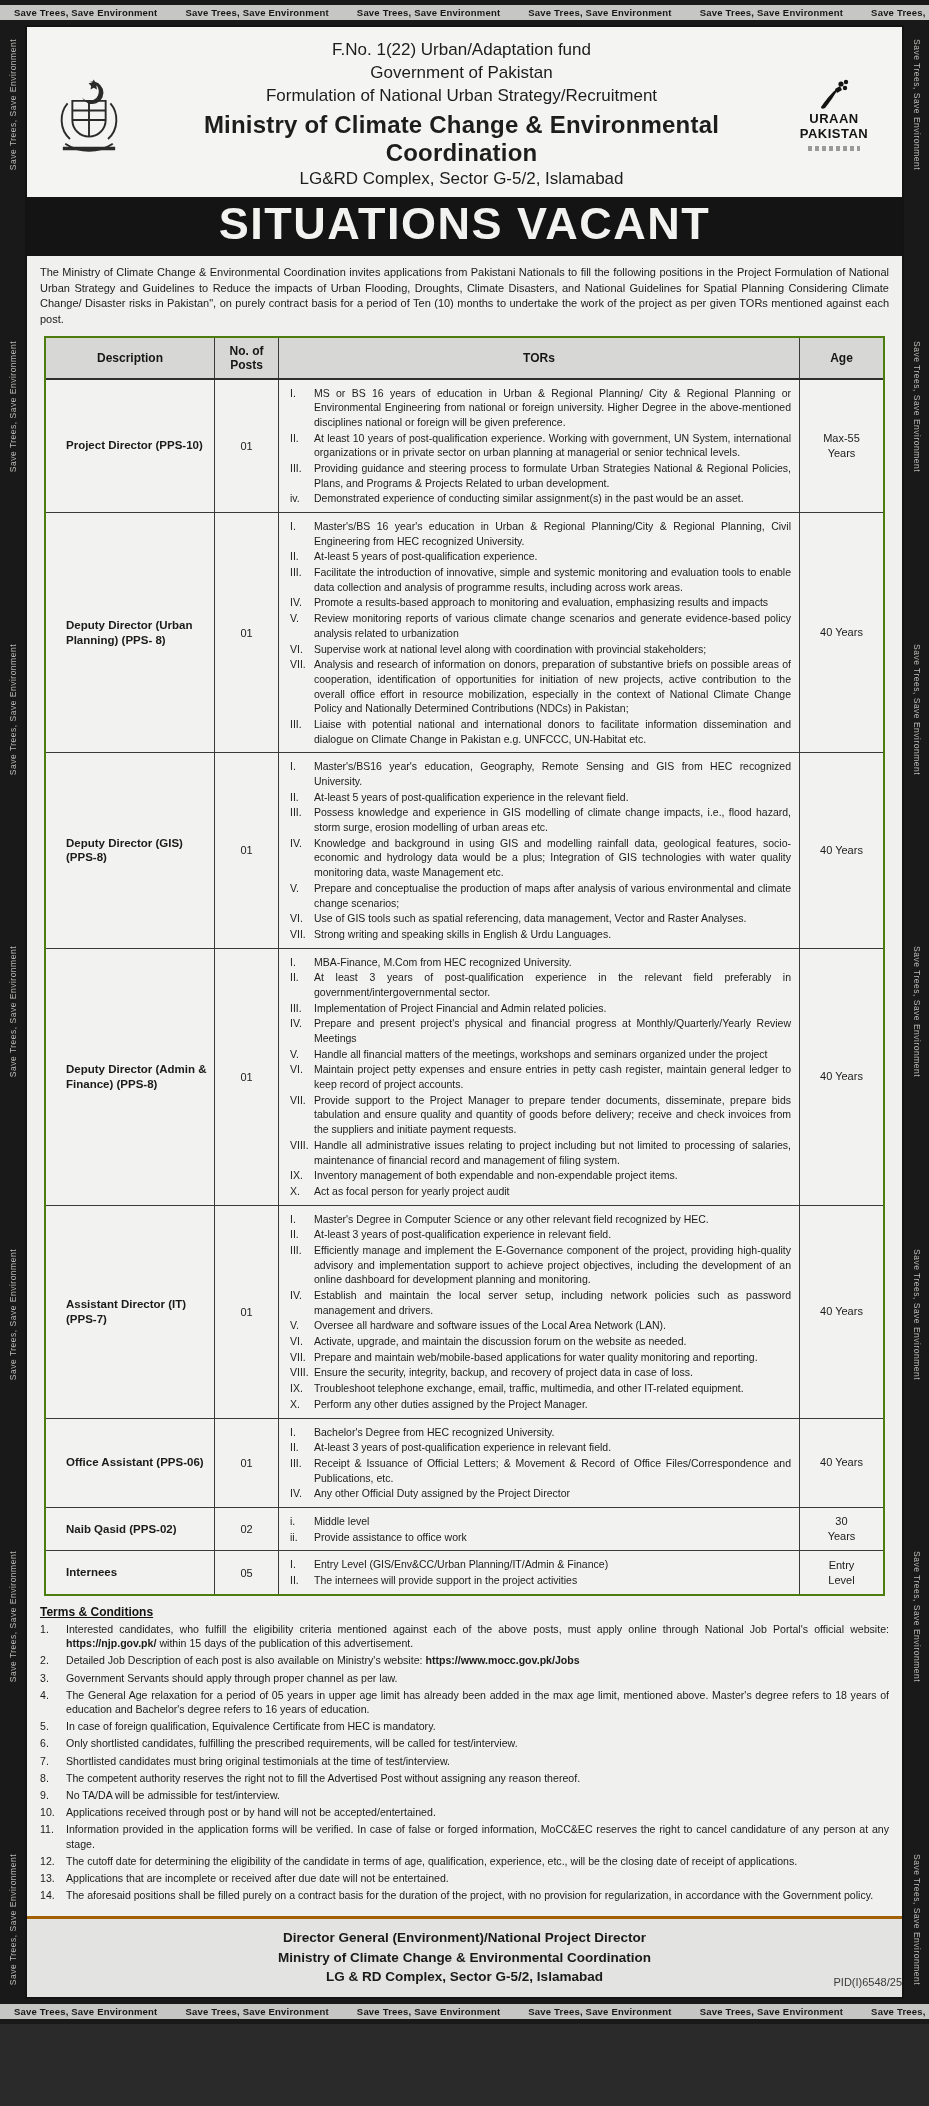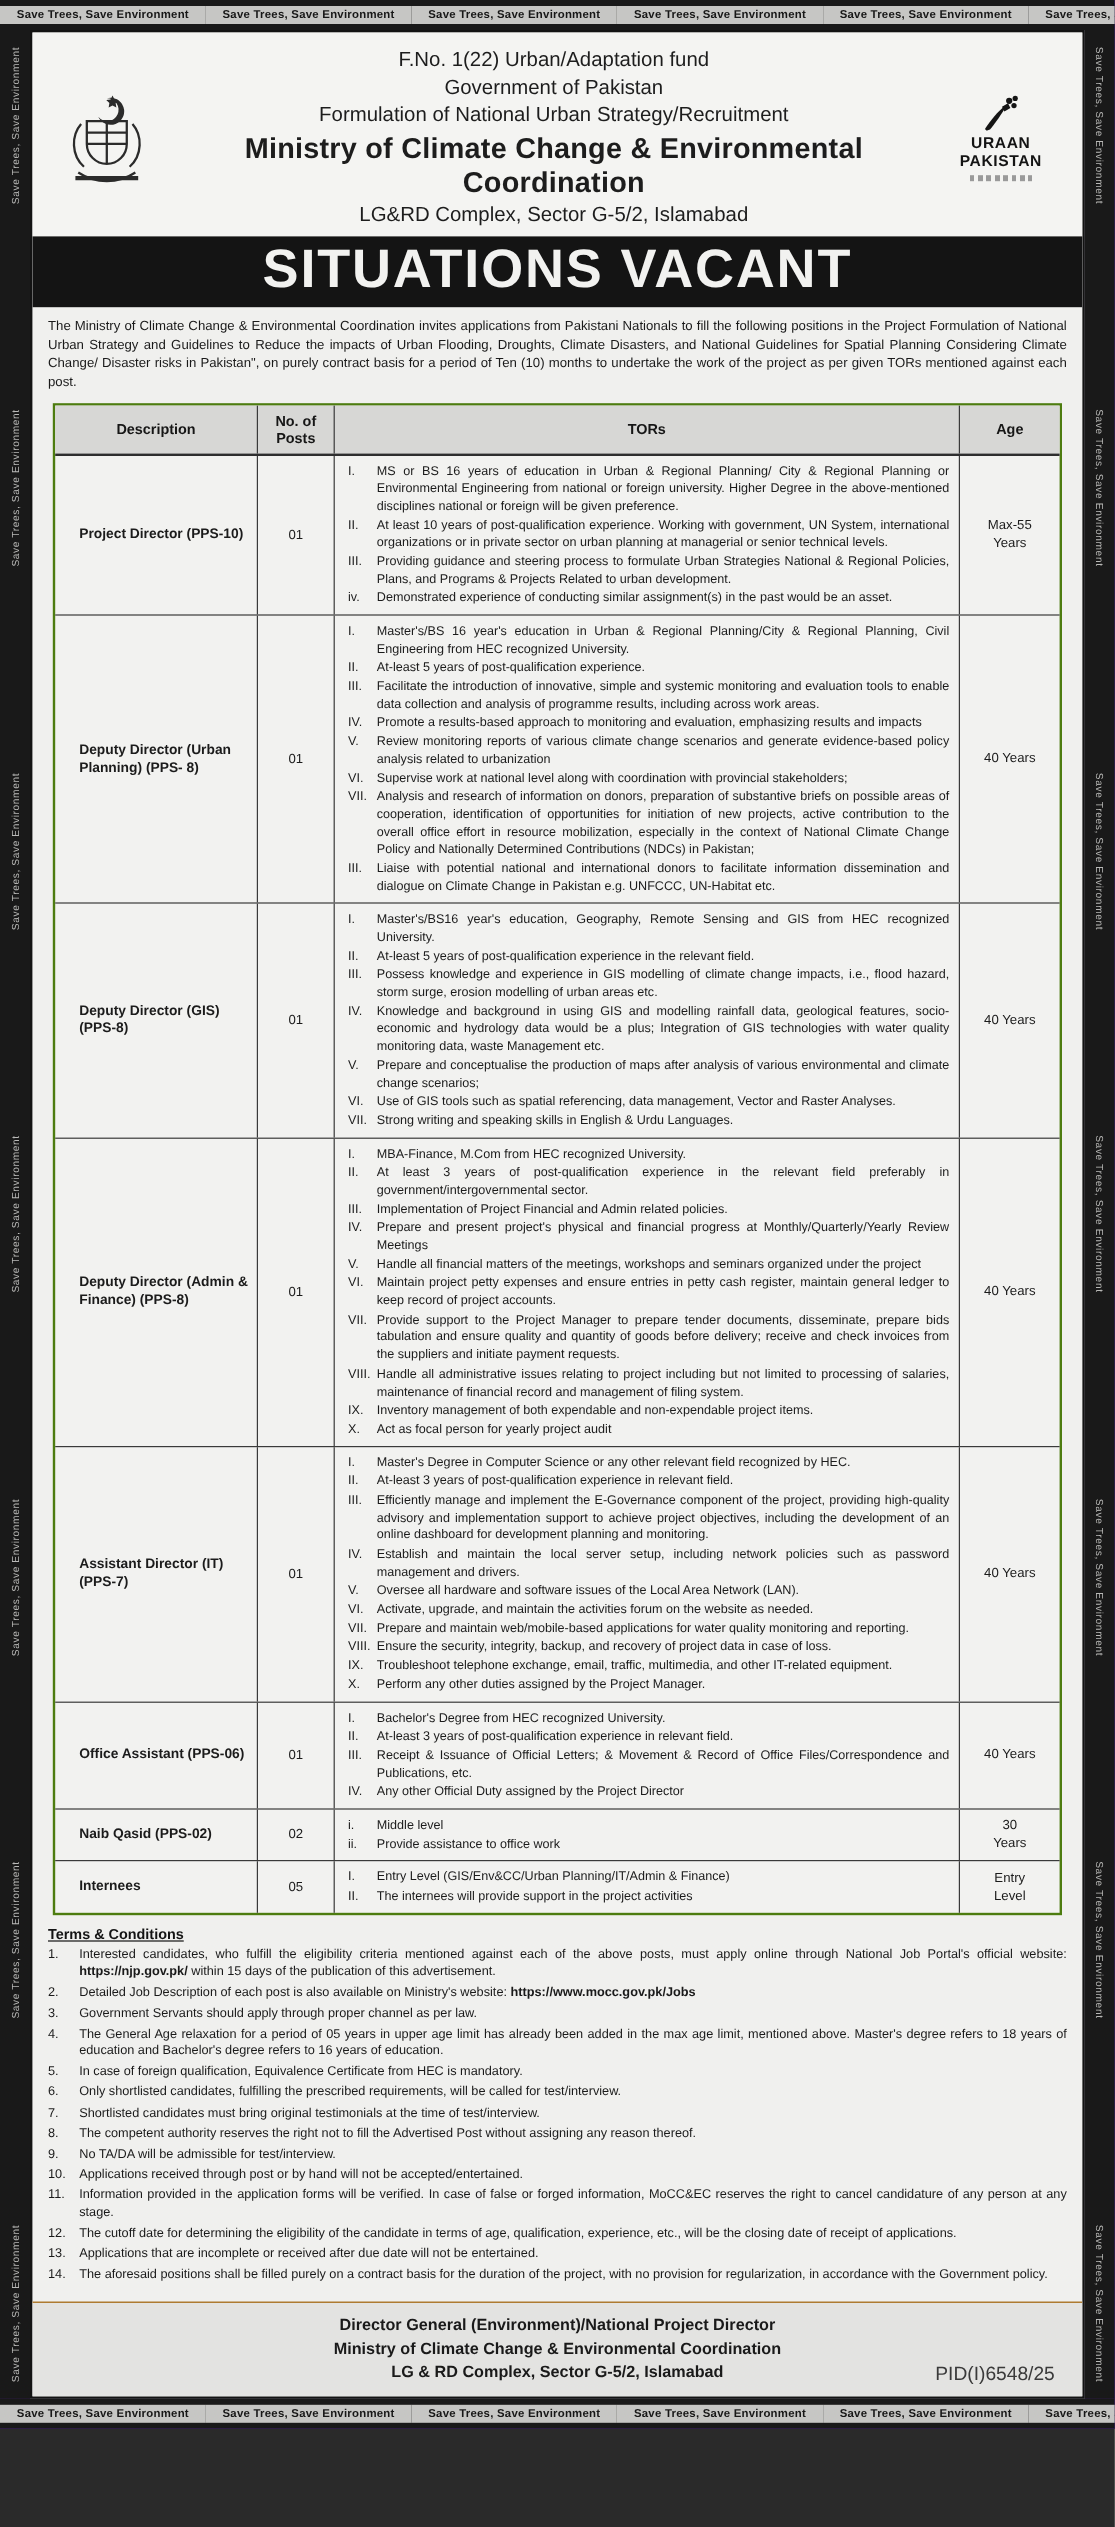--- a/index.html
+++ b/index.html
@@ -63,24 +63,24 @@
 
   
   .terms { padding:5px 13px 4px; }
   .terms-heading { font-size:12px; font-weight:700; text-decoration:underline; color:#141414; margin-bottom:3px; }
   .term { display:flex; font-size:10.6px; line-height:1.38; margin-bottom:2.5px; color:#1a1a1a; }
   .term .tn { flex:0 0 26px; }
   .term .tt { flex:1; text-align:justify; }
   .term .tlink { font-weight:700; }
 
   
-  .footer-sign { margin-top:auto; background:#e3e3e1; border-top:1px solid #a16207;
+  .footer-sign { margin-top:auto; background:#e3e3e1; border-top:3px solid #a16207;
                  padding:9px 27px 10px; text-align:center; position:relative; }
   .footer-sign .f-line { font-size:13.5px; font-weight:700; color:#1a1a1a; line-height:1.45; }
-  .pid { position:absolute; right:23px; bottom:9px; font-size:16px; font-weight:400; color:#3a3a3a; }
+  .pid { position:absolute; right:0; bottom:9px; font-size:11px; font-weight:400; color:#3a3a3a; }
 </style>
 </head>
 <body>
 
 <div class="page">
 
   <div class="strip strip-top">
       <span class="seg">Save Trees, Save Environment</span>
       <span class="seg">Save Trees, Save Environment</span>
       <span class="seg">Save Trees, Save Environment</span>
@@ -331,21 +331,21 @@
               <div class="tor">
                 <span class="tn">IV.</span>
                 <span class="tt">Establish and maintain the local server setup, including network policies such as password management and drivers.</span>
               </div>
               <div class="tor">
                 <span class="tn">V.</span>
                 <span class="tt">Oversee all hardware and software issues of the Local Area Network (LAN).</span>
               </div>
               <div class="tor">
                 <span class="tn">VI.</span>
-                <span class="tt">Activate, upgrade, and maintain the activities forum on the website as needed.</span>
+                <span class="tt">Activate, upgrade, and maintain the discussion forum on the website as needed.</span>
               </div>
               <div class="tor">
                 <span class="tn">VII.</span>
                 <span class="tt">Prepare and maintain web/mobile-based applications for water quality monitoring and reporting.</span>
               </div>
               <div class="tor">
                 <span class="tn">VIII.</span>
                 <span class="tt">Ensure the security, integrity, backup, and recovery of project data in case of loss.</span>
               </div>
               <div class="tor">

